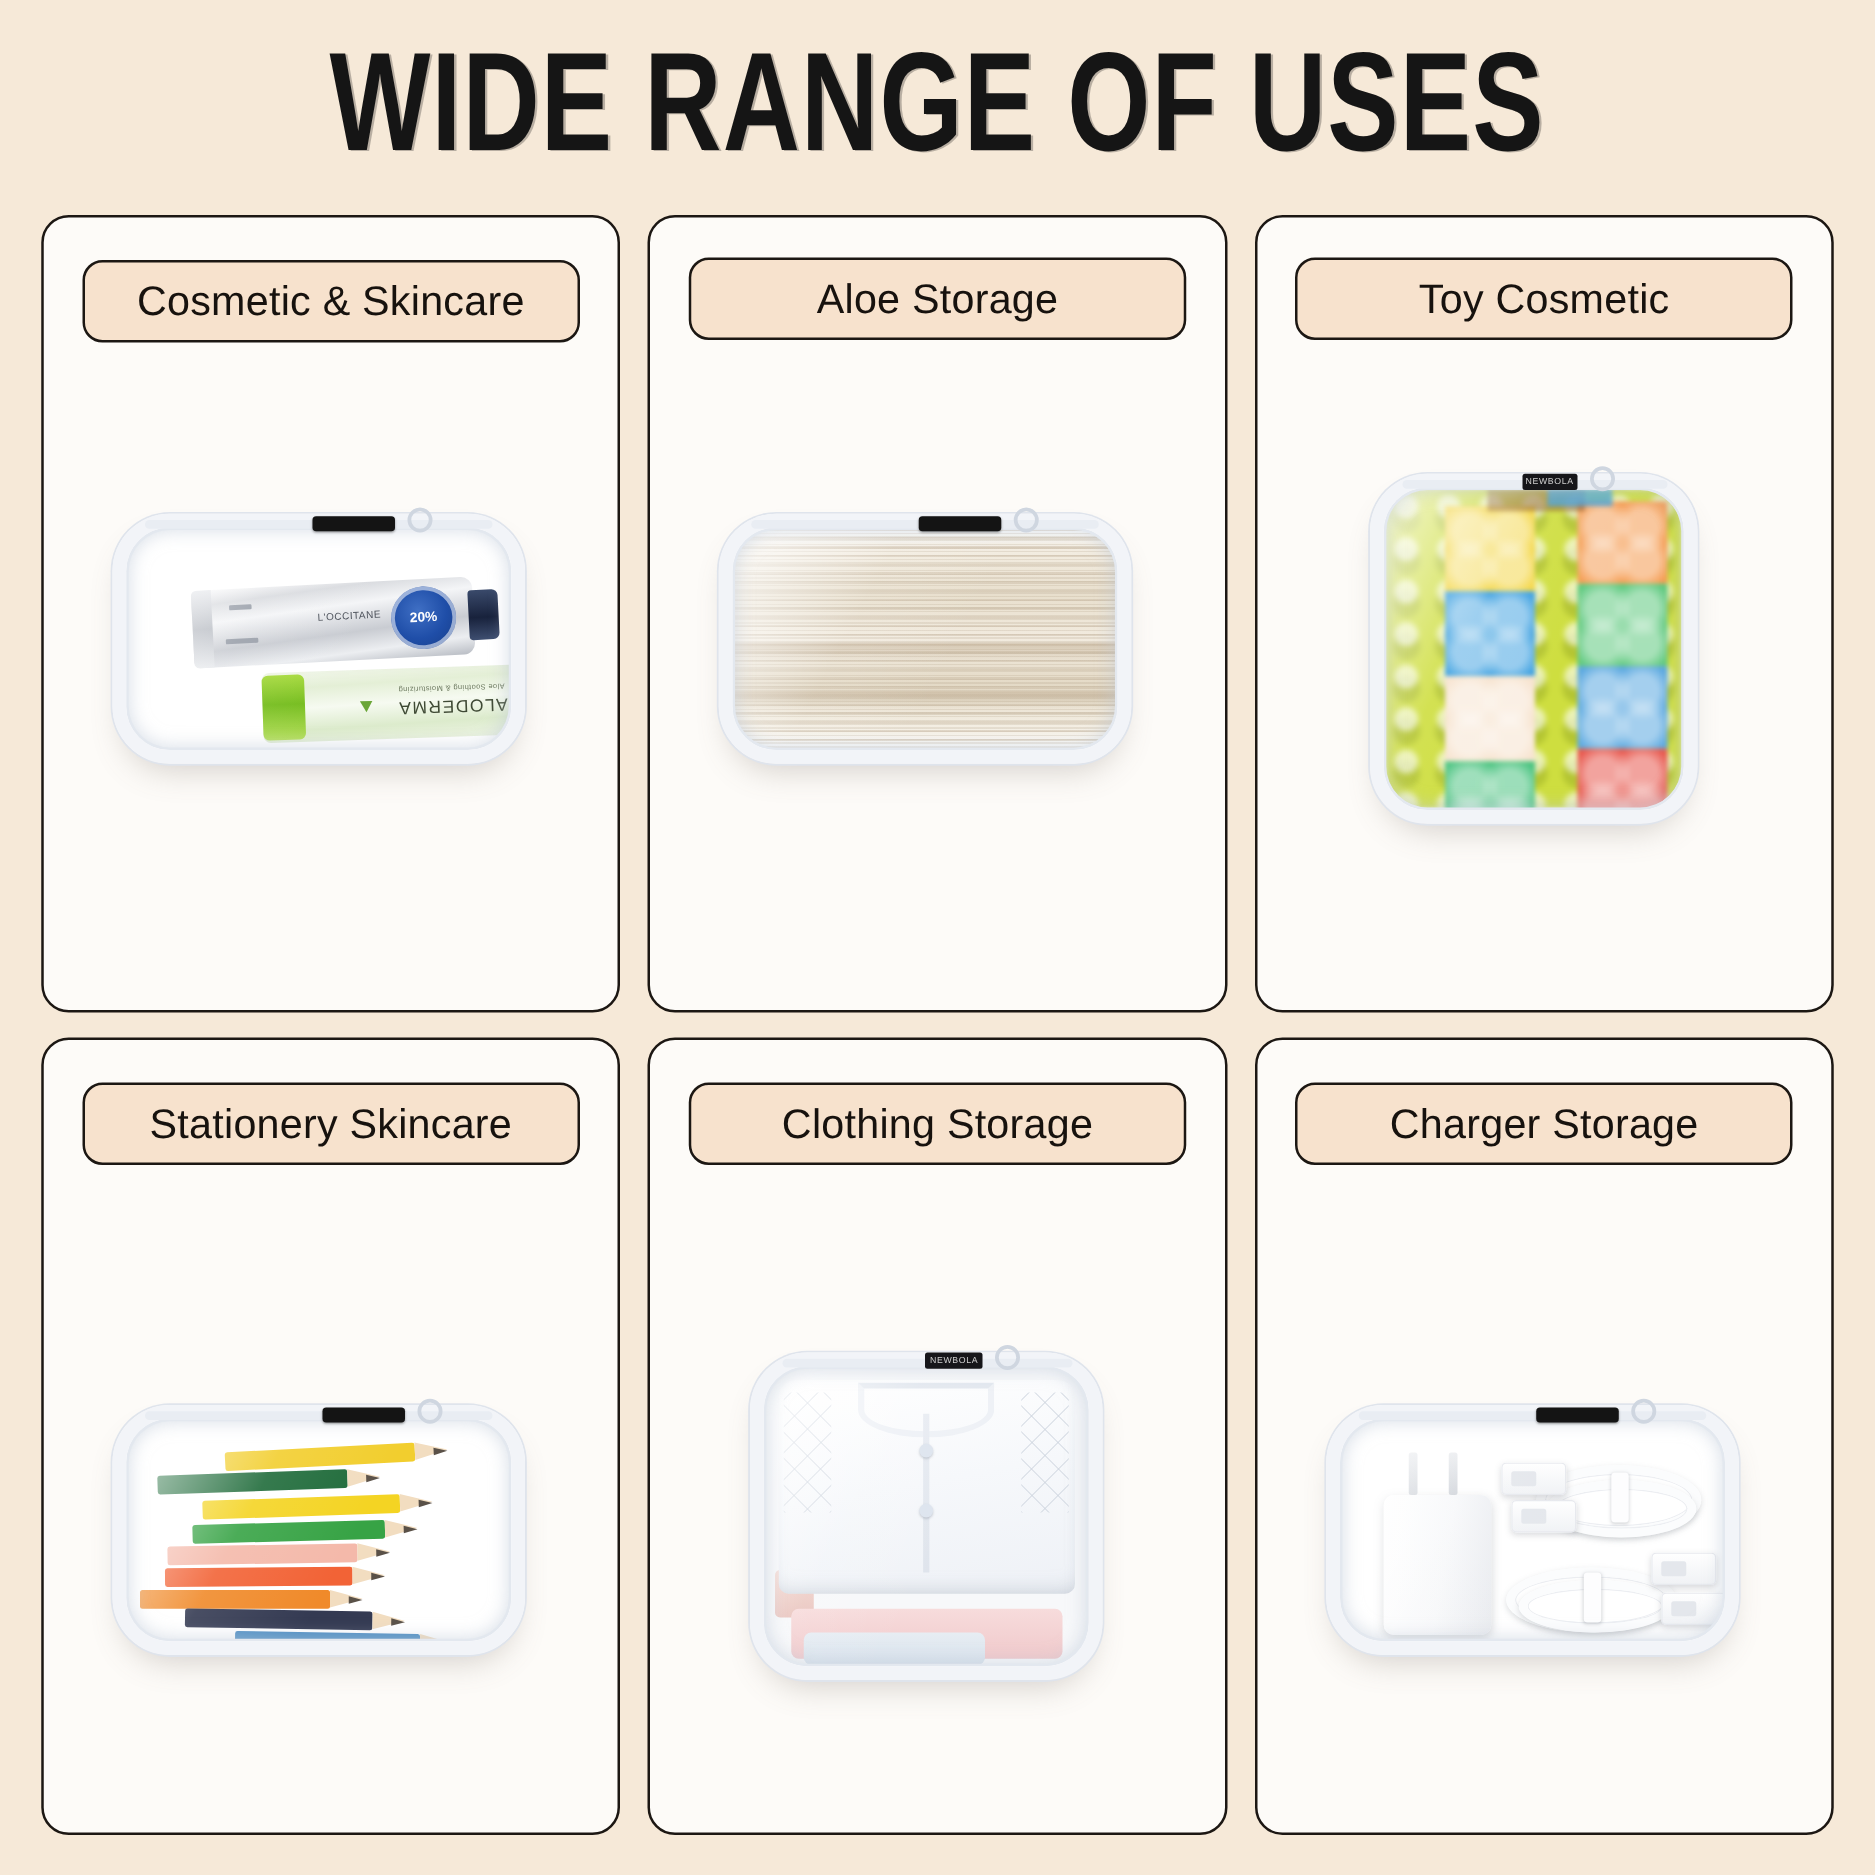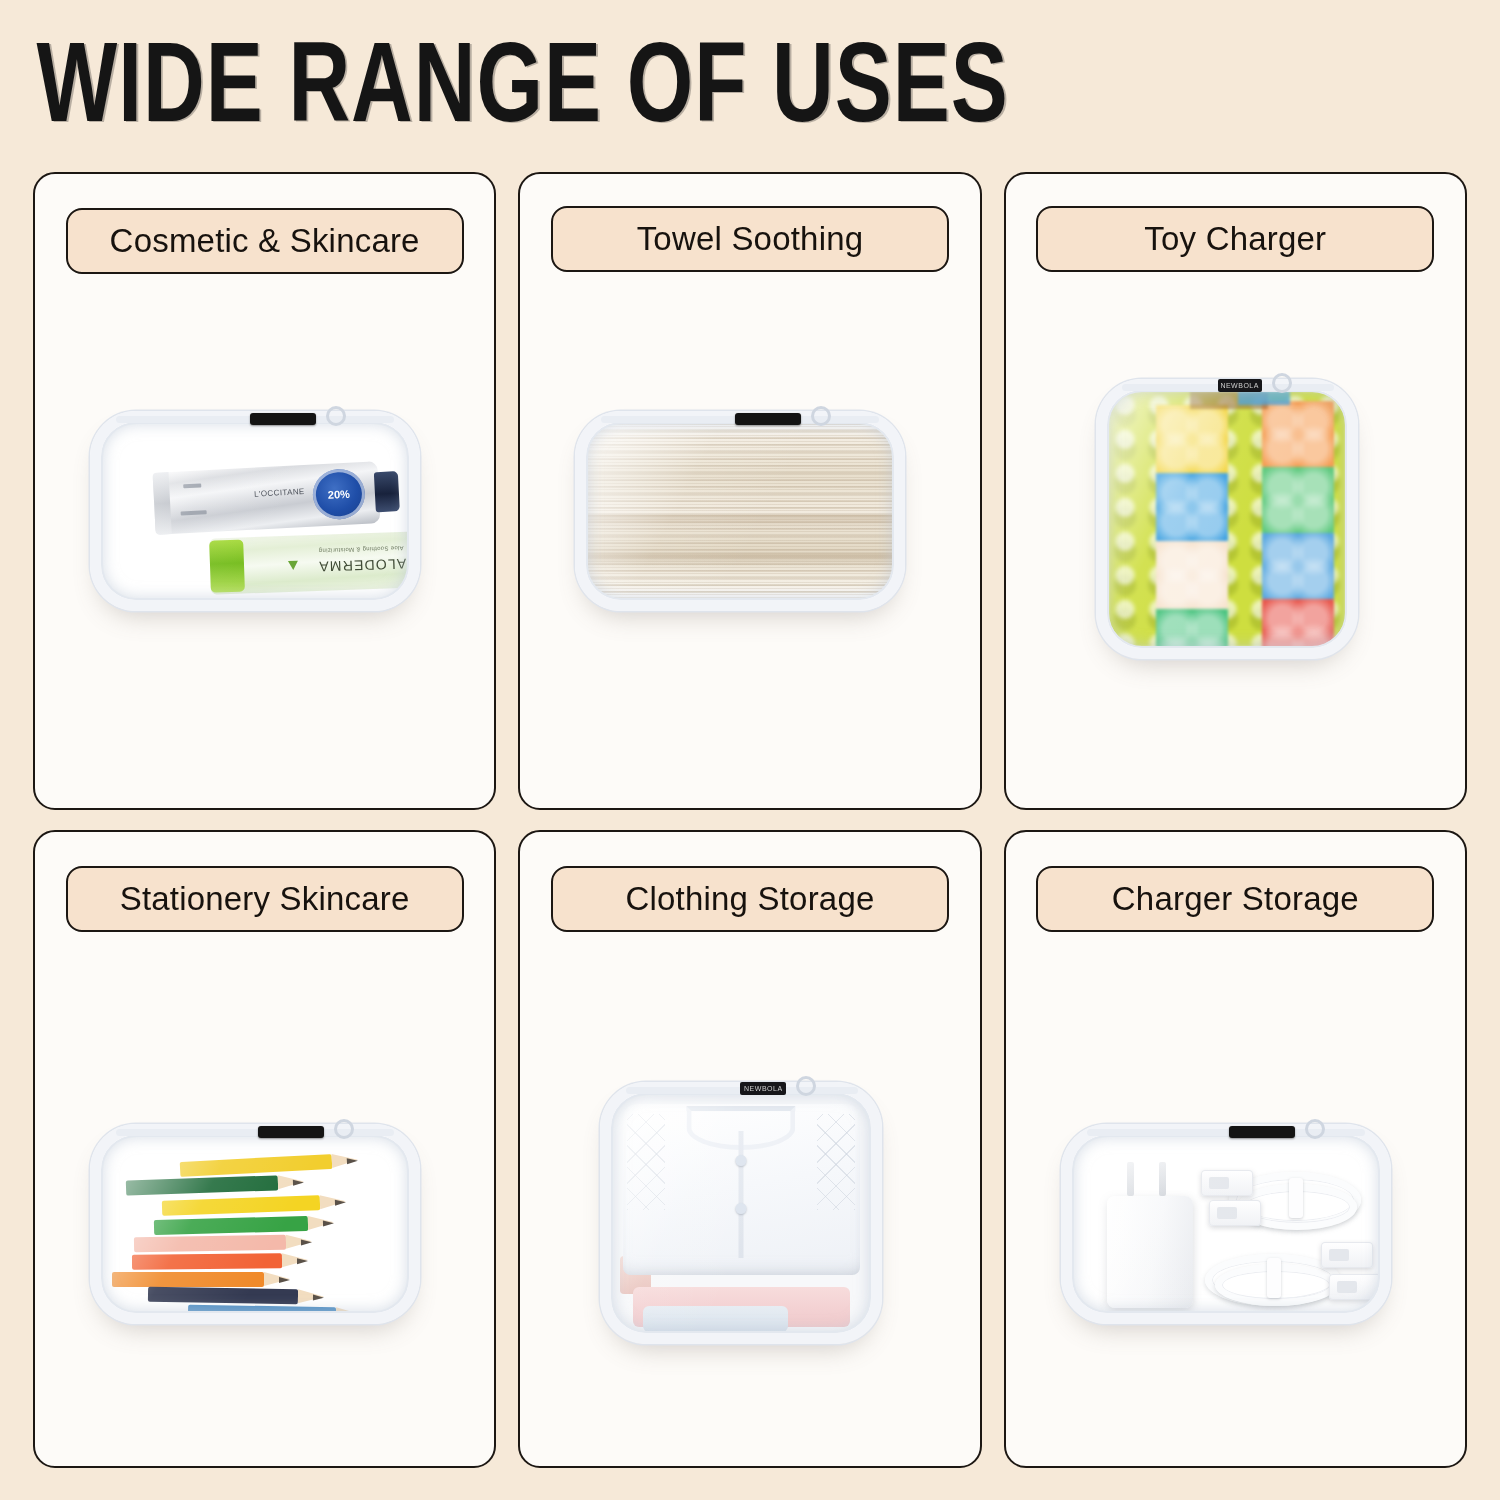--- a/index.html
+++ b/index.html
@@ -8,21 +8,21 @@
     background: #f6e9d8;
     font-family: "Liberation Sans", sans-serif;
     overflow: hidden;
     position: relative;
   }
 
   
   .title-wrap {
     position: absolute;
     top: 0; left: 0; width: 1500px; height: 165px;
-    display: flex; align-items: center; 
+    display: flex; align-items: center; justify-content: center;
   }
   .title {
     font-family: "Liberation Sans", sans-serif;
     font-weight: bold;
     font-size: 92px;
     letter-spacing: 1px;
     color: #151515;
     transform: scaleX(0.93) scaleY(1.22);
     transform-origin: center;
     white-space: nowrap;
@@ -369,42 +369,42 @@
         <div class="trim"></div>
         <div class="zip" style="left:26px;top:5px;width:278px;"></div>
         <div class="zip-tab" style="left:160px;top:2px;width:66px;height:12px;"></div>
         <div class="zip-pull" style="left:236px;top:-5px;width:20px;height:20px;"></div>
       </div>
     </div>
   </div>
 
   <div class="card r1">
     <div class="chip wide mid">
-      <span>Towel Soothing</span>
+      <span>Aloe Storage</span>
     </div>
     <div class="stage" style="top:215px;height:250px;">
       <div class="pouch" style="left:55px;top:22px;width:330px;height:200px;">
         <div class="window">
           <div class="towel">
             <div class="band" style="top:52%;"></div>
             <div class="band" style="top:74%;"></div>
           </div>
         </div>
         <div class="glare"></div>
         <div class="trim"></div>
         <div class="zip" style="left:26px;top:5px;width:278px;"></div>
         <div class="zip-tab" style="left:160px;top:2px;width:66px;height:12px;"></div>
         <div class="zip-pull" style="left:236px;top:-5px;width:20px;height:20px;"></div>
       </div>
     </div>
   </div>
 
   <div class="card r1">
     <div class="chip wide mid">
-      <span>Toy Charger</span>
+      <span>Toy Cosmetic</span>
     </div>
     <div class="stage" style="top:185px;height:330px;">
       <div class="pouch" style="left:90px;top:20px;width:262px;height:280px;border-radius:50px;">
         <div class="window">
           <div class="bricks blur-soft">
             <div class="studs"></div>
 
             <div class="bcol" style="left:48px;width:72px;">
               <div class="brick" style="top:14px;height:68px;background-color:#f3d43c;"></div>
               <div class="brick" style="top:82px;height:68px;background-color:#3a9fe0;"></div>

